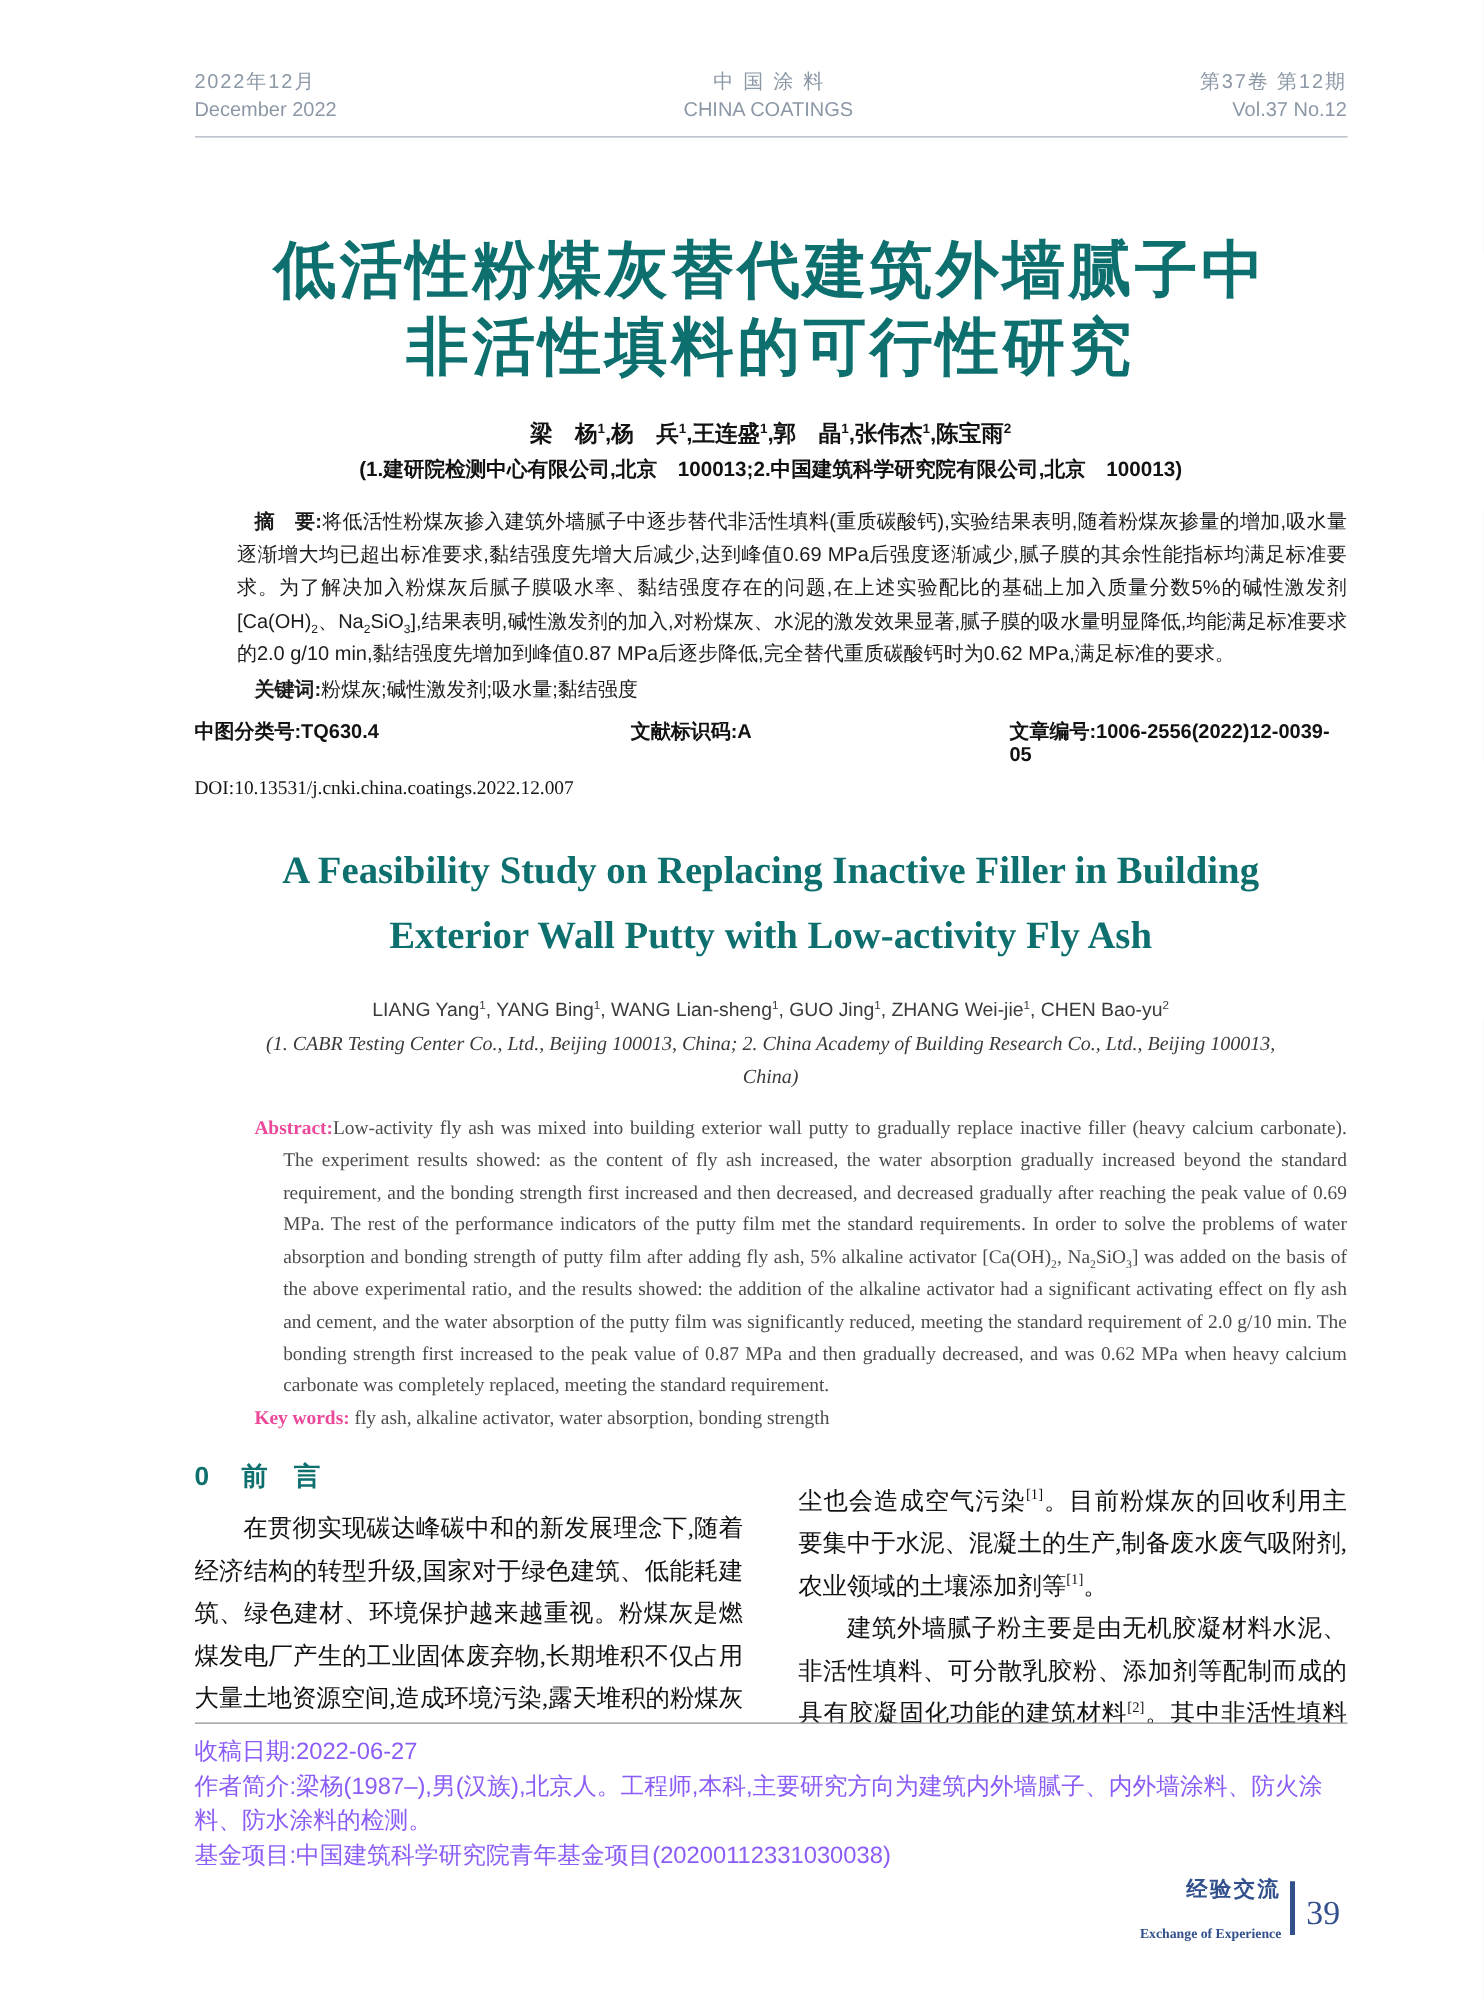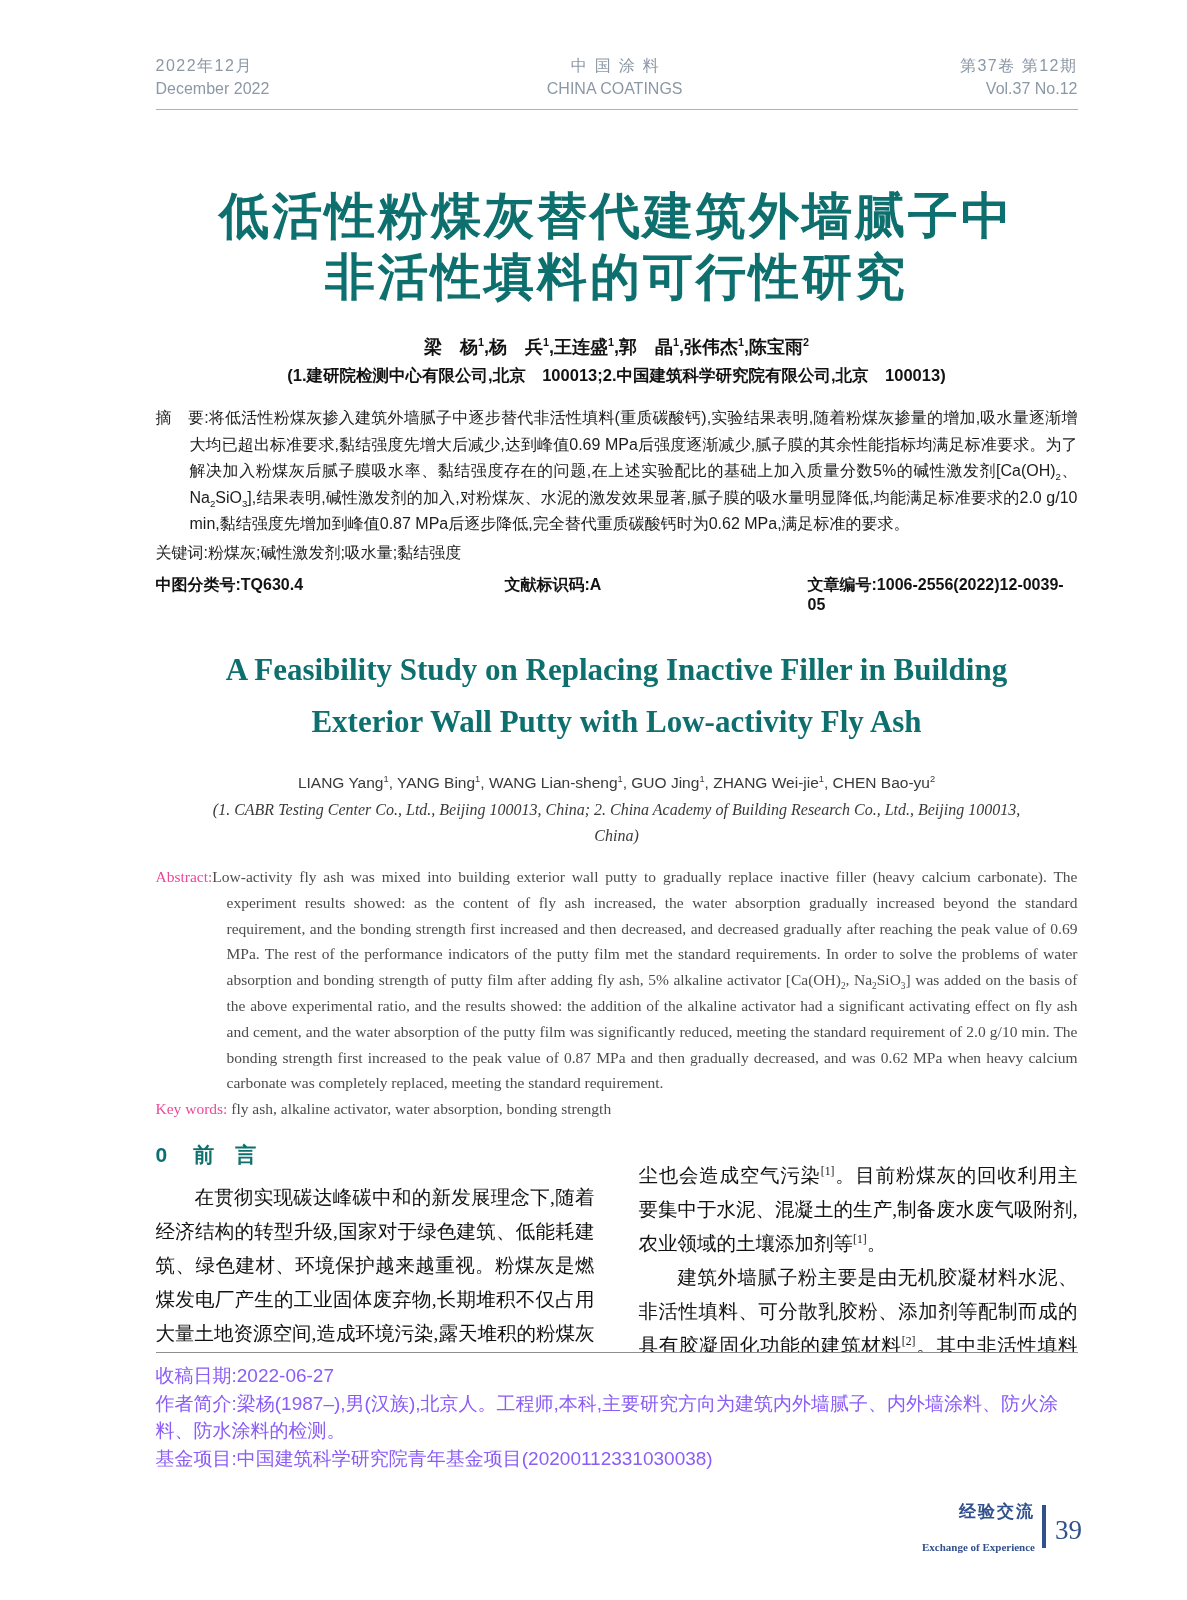--- a/index.html
+++ b/index.html
@@ -42,21 +42,21 @@
   .affil-cn {
     margin-top: 6px; text-align: center;
     font-weight: bold; font-size: 16.5px; color: #121212;
   }
 
   
   .abs-cn {
     margin-top: 18px; padding-left: 34px; text-indent: -34px;
     font-size: 16px; line-height: 26.5px; text-align: justify; color: #1c1c1c;
   }
-  .lbl { font-weight: normal; }
+  .lbl { font-weight: bold; margin-left: 48px; }
   .kw-cn { margin-top: 2px; font-size: 16px; line-height: 26.5px; color: #1c1c1c; }
 
   .class-row {
     margin-top: 9px; display: grid; grid-template-columns: 333px 287px auto;
     font-weight: bold; font-size: 16px; color: #121212; gap: 16px;
   }
   .doi { margin-top: 8px; font-family: "Liberation Serif", serif; font-size: 15.5px; color: #161616; }
 
   
   .title-en {
@@ -92,21 +92,21 @@
   }
   .indent { text-indent: 2em; }
 
   
   .footnote {
     border-top: 1px solid #8f8f8f; padding-top: 9px;
     font-size: 19px; line-height: 27.5px; color: #8b5cf6;
   }
 
   
-  .page-footer { position: absolute; top: 1500px; right: 128px; display: flex; align-items: center; }
+  .page-footer { position: absolute; top: 1500px; right: 138px; display: flex; align-items: center; }
   .footer-labels { text-align: right; color: #31508c; }
   .footer-cn { font-weight: bold; font-size: 17px; letter-spacing: 2px; }
   .footer-en { font-family: "Liberation Serif", serif; font-weight: bold; font-size: 11px; margin-top: 18px; }
   .footer-bar { width: 4px; height: 43px; background: #31508c; margin: 0 9px 0 7px; }
   .footer-num { font-family: "Liberation Serif", serif; font-size: 27px; color: #31508c; padding-top: 8px; }
 </style>
 </head>
 <body>
 
 <div class="page">
@@ -138,20 +138,21 @@
     <p class="abs-cn"><span class="lbl">摘　要:</span><span>将低活性粉煤灰掺入建筑外墙腻子中逐步替代非活性填料(重质碳酸钙),实验结果表明,随着粉煤灰掺量的增加,吸水量逐渐增大均已超出标准要求,黏结强度先增大后减少,达到峰值0.69 MPa后强度逐渐减少,腻子膜的其余性能指标均满足标准要求。为了解决加入粉煤灰后腻子膜吸水率、黏结强度存在的问题,在上述实验配比的基础上加入质量分数5%的碱性激发剂[Ca(OH)<sub>2</sub>、Na<sub>2</sub>SiO<sub>3</sub>],结果表明,碱性激发剂的加入,对粉煤灰、水泥的激发效果显著,腻子膜的吸水量明显降低,均能满足标准要求的2.0 g/10 min,黏结强度先增加到峰值0.87 MPa后逐步降低,完全替代重质碳酸钙时为0.62 MPa,满足标准的要求。</span></p>
 
     <p class="kw-cn"><span class="lbl">关键词:</span><span>粉煤灰;碱性激发剂;吸水量;黏结强度</span></p>
 
     <div class="class-row">
       <div><span>中图分类号:</span><span>TQ630.4</span></div>
       <div><span>文献标识码:</span><span>A</span></div>
       <div><span>文章编号:</span><span>1006-2556(2022)12-0039-05</span></div>
     </div>
 
+    <div class="doi">DOI:10.13531/j.cnki.china.coatings.2022.12.007</div>
 
     <h2 class="title-en">
       <span>A Feasibility Study on Replacing Inactive Filler in Building</span><br>
       <span>Exterior Wall Putty with Low-activity Fly Ash</span>
     </h2>
 
     <div class="authors-en">LIANG Yang<sup>1</sup>, YANG Bing<sup>1</sup>, WANG Lian-sheng<sup>1</sup>, GUO Jing<sup>1</sup>, ZHANG Wei-jie<sup>1</sup>, CHEN Bao-yu<sup>2</sup></div>
     <div class="affil-en">
       <span>(1. CABR Testing Center Co., Ltd., Beijing 100013, China; 2. China Academy of Building Research Co., Ltd., Beijing 100013,</span><br>
       <span>China)</span>

